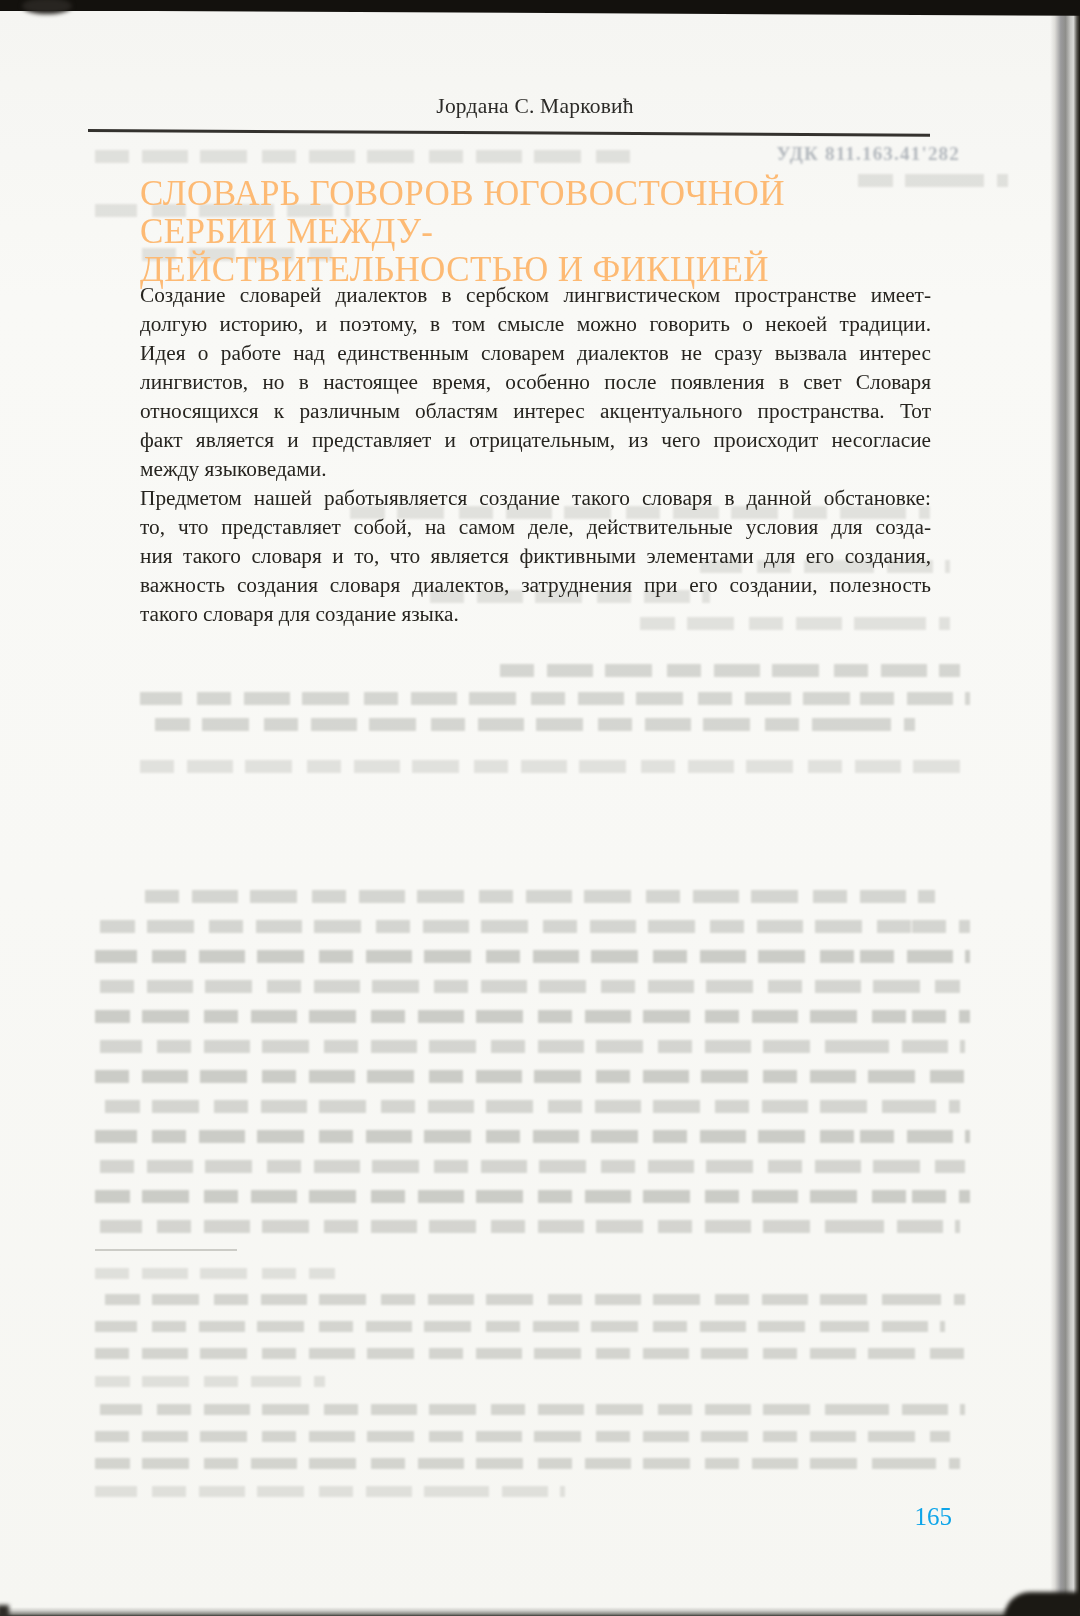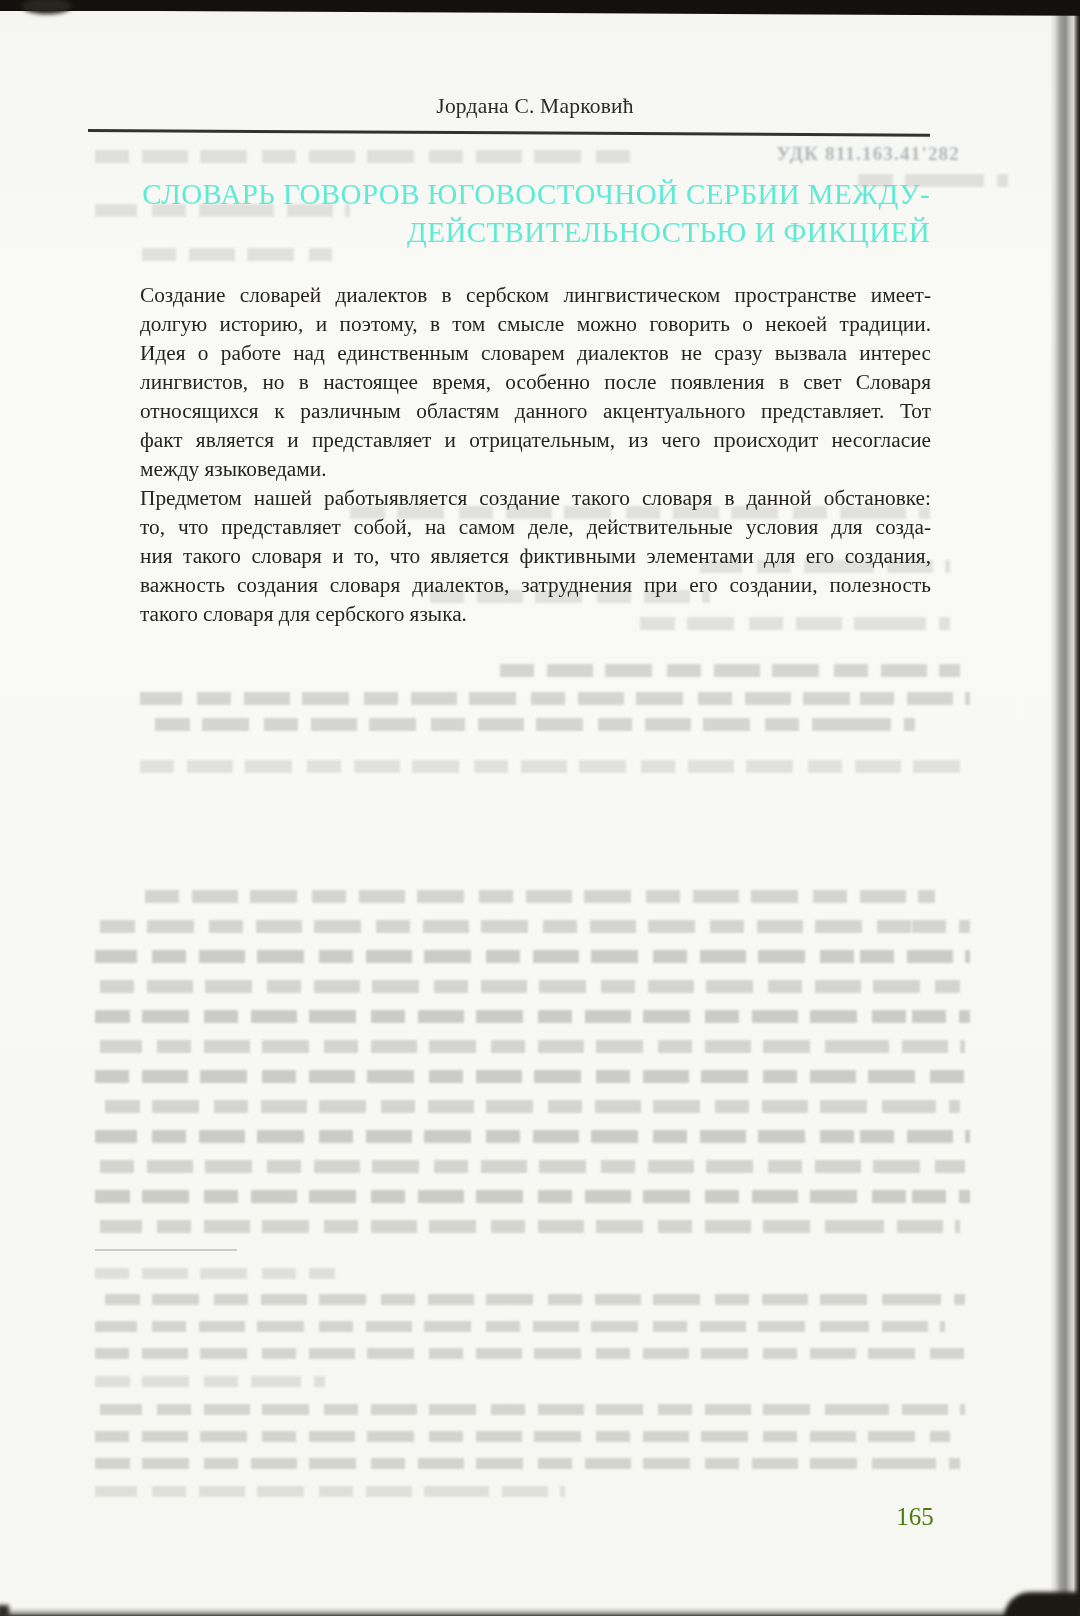--- a/index.html
+++ b/index.html
@@ -46,32 +46,32 @@
   .running-head{
     position:absolute;left:140px;top:94px;width:790px;
     text-align:center;font-size:21.5px;color:#2b2a27;letter-spacing:.2px;
   }
   .head-rule{
     position:absolute;left:88px;top:129px;width:842px;height:2.6px;
     background:#34322e;transform:rotate(0.32deg);transform-origin:left center;
   }
   .article-title{
     position:absolute;left:140px;top:175px;width:790px;
-    text-align:right;font-size:29px;line-height:38px;
-    color:#5eead4;letter-spacing:.4px;
+    text-align:left;font-size:35px;line-height:38px;
+    color:#fdba74;letter-spacing:.4px;
   }
   .abstract{
     position:absolute;left:140px;top:281px;width:791px;
     font-size:21.3px;line-height:29px;color:#26241f;
   }
   .jline{text-align:justify;text-align-last:justify;white-space:nowrap;}
   .jlast{text-align:left;}
   .page-number{
     position:absolute;left:878px;top:1503px;width:74px;
-    text-align:center;font-size:25px;color:#4d7c0f;
+    text-align:right;font-size:25px;color:#0ea5e9;
   }
   
   .bleed{
     position:absolute;height:13px;color:#85877f;opacity:.30;filter:blur(1.2px);
     background-image:repeating-linear-gradient(90deg,
       currentColor 0 34px, transparent 34px 47px,
       currentColor 47px 93px, transparent 93px 105px,
       currentColor 105px 152px, transparent 152px 167px);
   }
   .b2{background-position:-58px 0;}
@@ -141,28 +141,28 @@
   <div class="article-title">
     <div>СЛОВАРЬ ГОВОРОВ ЮГОВОСТОЧНОЙ СЕРБИИ МЕЖДУ-</div>
     <div>ДЕЙСТВИТЕЛЬНОСТЬЮ И ФИКЦИЕЙ</div>
   </div>
 
   <div class="abstract">
     <div class="jline">Создание словарей диалектов в сербском лингвистическом пространстве имеет-</div>
     <div class="jline">долгую историю, и поэтому, в том смысле можно говорить о некоей традиции.</div>
     <div class="jline">Идея о работе над единственным словарем диалектов не сразу вызвала интерес</div>
     <div class="jline">лингвистов, но в настоящее время, особенно после появления в свет Словаря</div>
-    <div class="jline">относящихся к различным областям данного акцентуального представляет. Тот</div>
+    <div class="jline">относящихся к различным областям интерес акцентуального пространства. Тот</div>
     <div class="jline">факт является и представляет и отрицательным, из чего происходит несогласие</div>
     <div class="jlast">между языковедами.</div>
     <div class="jline">Предметом нашей работыявляется создание такого словаря в данной обстановке:</div>
     <div class="jline">то, что представляет собой, на самом деле, действительные условия для созда-</div>
     <div class="jline">ния такого словаря и то, что является фиктивными элементами для его создания,</div>
     <div class="jline">важность создания словаря диалектов, затруднения при его создании, полезность</div>
-    <div class="jlast">такого словаря для сербского языка.</div>
+    <div class="jlast">такого словаря для создание языка.</div>
   </div>
 
   <div class="page-number">165</div>
 
   <div class="spine"></div>
   <div class="top-band"></div>
   <div class="finger-blob"></div>
   <div class="bottom-strip"></div>
   <div class="corner-br"></div>
   <div class="corner-bl"></div>

